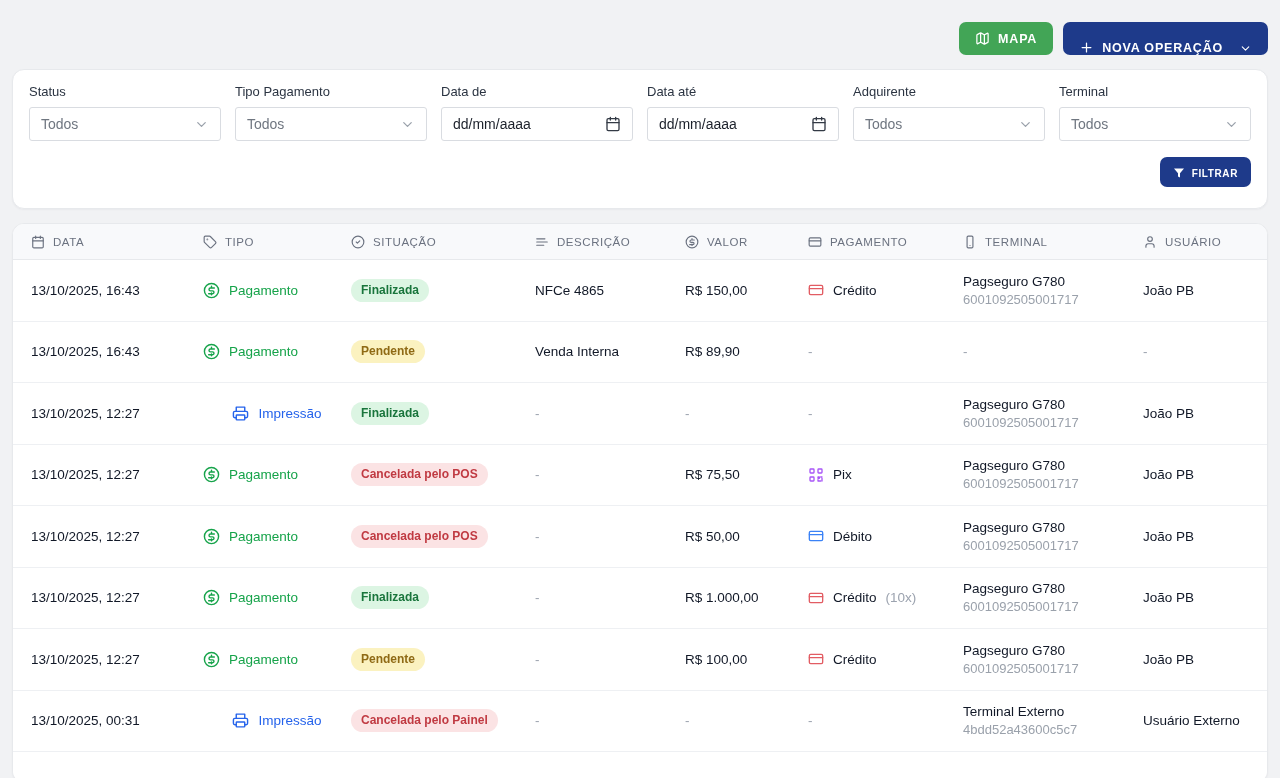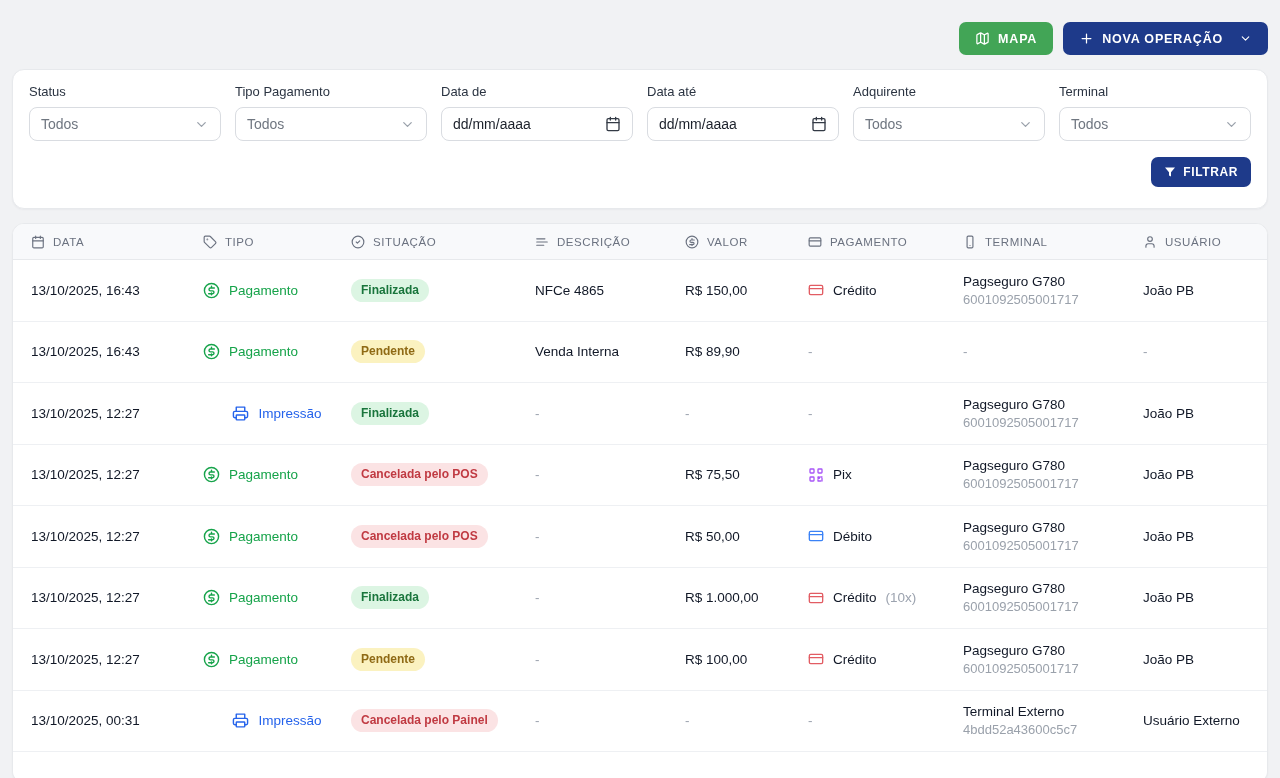--- a/index.html
+++ b/index.html
@@ -18,47 +18,47 @@
   .page-subtitle { margin:7px 0 0; font-size:13px; color:#4b5563; }
   .actions { display:flex; gap:10px; margin-top:7px; }
 
   .btn {
     display:inline-flex; align-items:center; gap:8px;
     border:none; color:#fff; font-family:inherit;
     font-weight:700; font-size:12.5px; letter-spacing:.8px;
     border-radius:7px; height:33px; padding:0 16px; cursor:pointer;
   }
   .btn-green { background:var(--green-button); }
-  .btn-navy  { background:var(--accent-navy); }
+  .btn-navy  { background:var(--accent-navy);align-items:flex-end; }
   .icon { display:inline-block; }
   .icon svg { width:100%; height:100%; display:block; }
   .btn .icon { width:15px; height:15px; }
   .btn .chev { width:13px; height:13px; margin-left:8px; }
 
   
   .card {
     background:#fff; border:1px solid #e7e9ec; border-radius:12px;
     box-shadow:0 1px 2px rgba(16,24,40,.04);
   }
 
   
   .filter-card { margin-top:14px; padding:14px 16px 21px; }
   .filter-grid { display:grid; grid-template-columns:repeat(6,1fr); gap:14px; }
   .f-label { display:block; font-size:13px; font-weight:500; color:#2b3442; margin-bottom:8px; }
   .control {
-    height:34px; border:1px solid #d9dce1; border-radius:8px; background:#fff;
+    height:34px; border:1px solid #d9dce1; border-radius:3px; background:#fff;
     display:flex; align-items:center; justify-content:space-between;
     padding:0 11px; font-size:14px; cursor:pointer;
   }
   .control .val { color:#6f7680; }
   .control.date .val { color:#1c212b; font-weight:500; }
   .control .icon { width:15px; height:15px; color:#9aa1ab; flex:none; }
   .control.date .icon { width:16px; height:16px; color:#333a45; }
   .filter-actions { display:flex; justify-content:flex-end; margin-top:16px; }
-  .btn-sm { height:30px; padding:0 13px; font-size:12px; gap:7px; letter-spacing:.6px; }
+  .btn-sm { height:30px; padding:8px 13px; font-size:10px; gap:7px; letter-spacing:.6px; }
   .btn-sm .icon { width:12px; height:12px; }
 
   
   .table-card { margin-top:14px; overflow:hidden; }
   .thead, .trow {
     display:grid;
     grid-template-columns:172px 148px 184px 150px 123px 155px 180px 1fr;
     align-items:center; padding:0 18px;
   }
   .thead { height:36px; background:#f8f9fb; border-bottom:1px solid #e7e9ec; }

